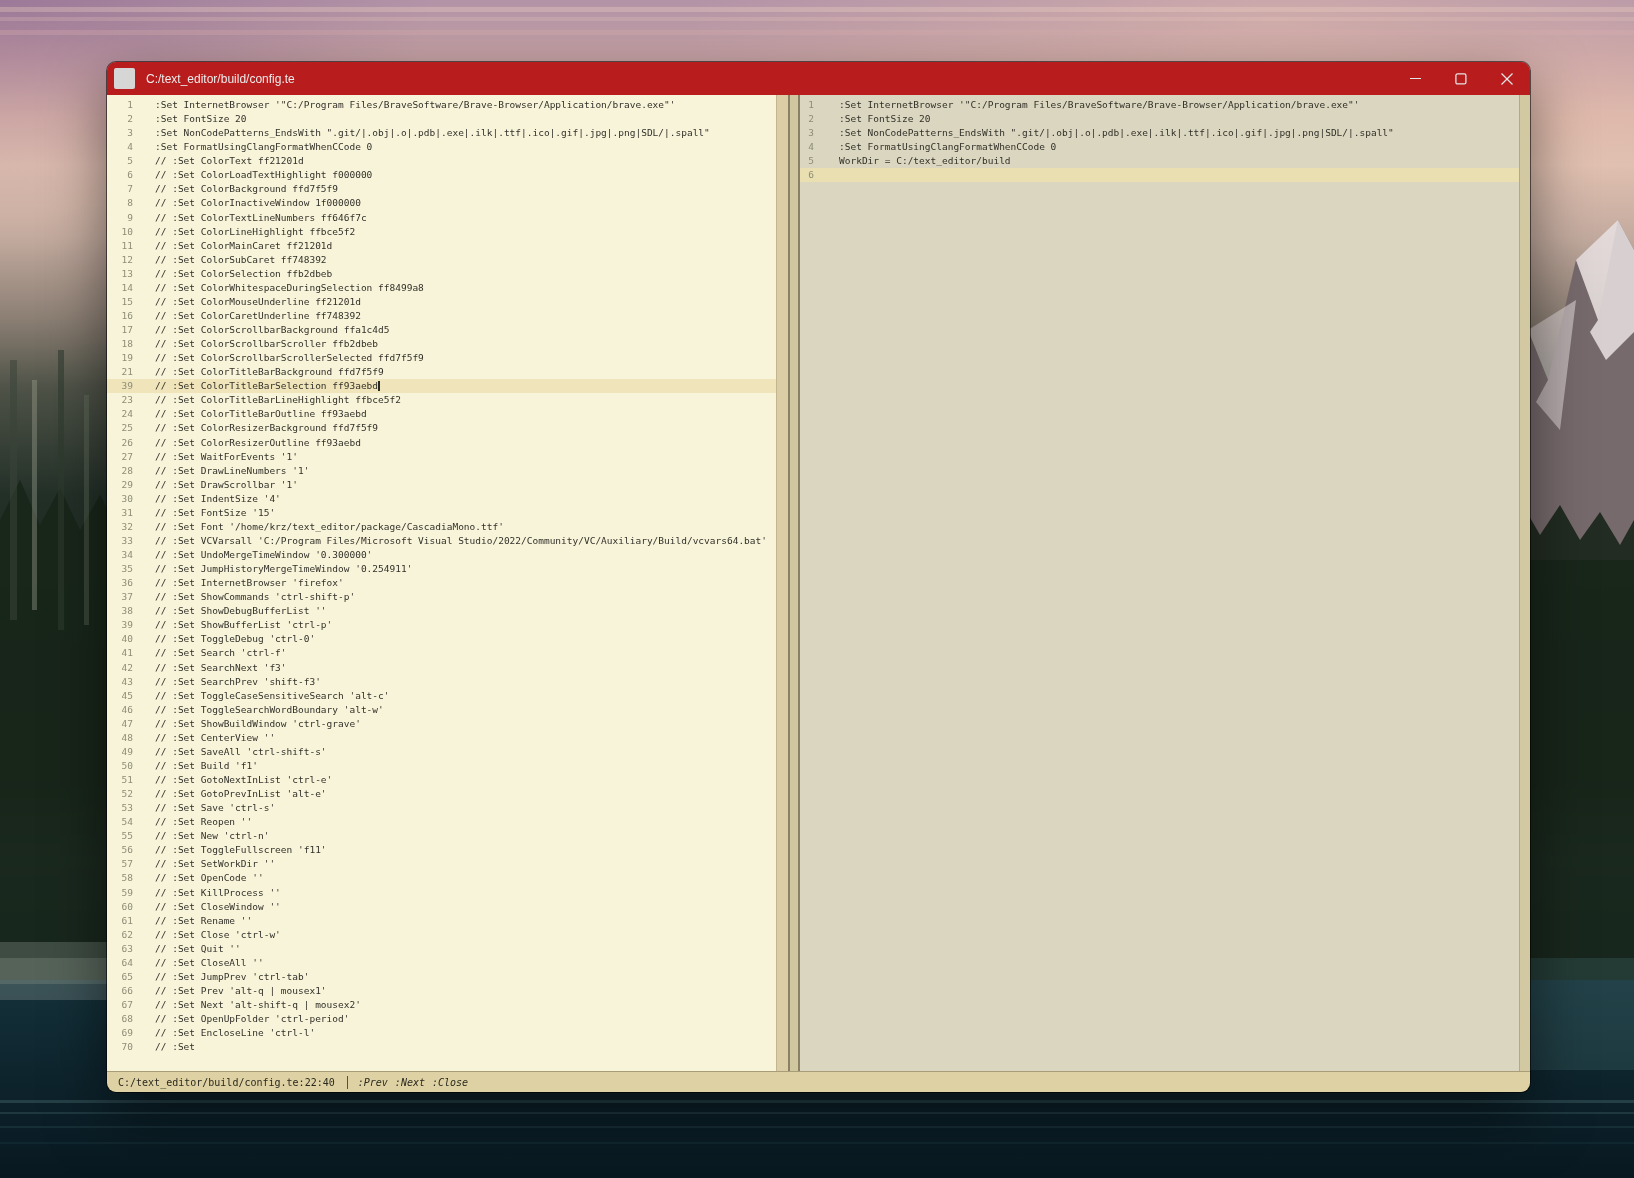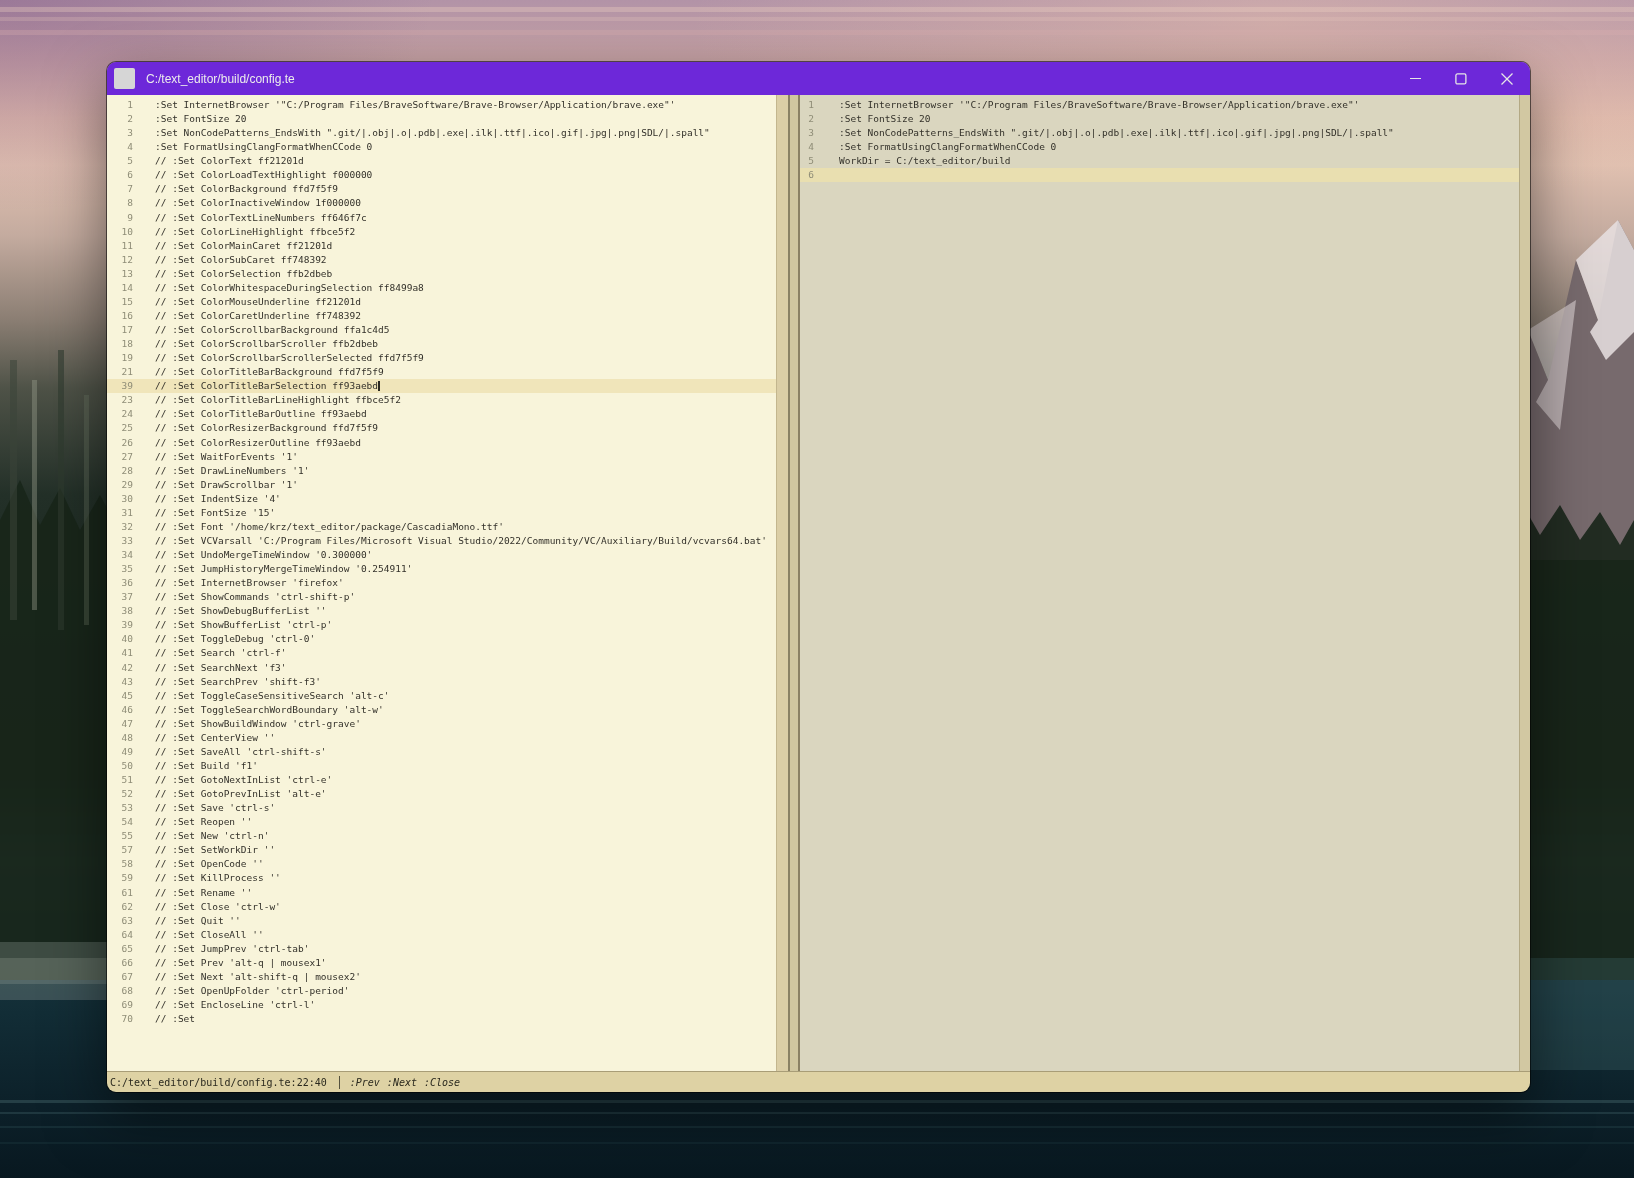--- a/index.html
+++ b/index.html
@@ -15,21 +15,21 @@
         #c4ab9f 20%, #8c7f74 27%, #4e5247 33%,
         #233028 42%, #1a271f 55%, #16231c 66%,
         #2c464a 73%, #1b3a42 78%, #122d36 86%, #0c2029 94%, #081820 100%);}
   .desktop svg{position:absolute;inset:0;pointer-events:none;}
 
   
   .window{position:absolute;left:107px;top:62px;width:1423px;height:1030px;
     border-radius:9px;overflow:hidden;
     box-shadow:0 0 0 1px rgba(0,0,0,.55), 0 22px 60px rgba(0,0,0,.5);}
 
-  .titlebar{position:absolute;left:0;top:0;right:0;height:33px;background:#6d28d9;
+  .titlebar{position:absolute;left:0;top:0;right:0;height:33px;background:#b91c1c;
     display:flex;align-items:center;
     font-family:"Liberation Sans",sans-serif;font-size:12px;color:#ececec;}
   .app-icon{width:21px;height:21px;background:#d6d6d6;border-radius:2px;
     margin:0 11px 0 7px;flex-shrink:0;}
   .title-text{white-space:nowrap;}
   .controls{margin-left:auto;display:flex;height:33px;}
   .ctrl-btn{width:46px;height:33px;display:flex;align-items:center;justify-content:center;}
 
   .content{position:absolute;left:0;top:33px;right:0;bottom:21px;display:flex;}
 
@@ -50,21 +50,21 @@
   .pane-right .row.hl{background:#e9dfb0;}
   .ln{width:26px;flex-shrink:0;text-align:right;color:#8f8d77;}
   .tx{padding-left:22px;}
   .pane-right .ln{width:14px;}
   .pane-right .tx{padding-left:25px;}
   .caret{display:inline-block;width:2px;height:10px;background:#2a2922;
     vertical-align:middle;margin-left:0px;transform:translateY(2px);}
 
   .statusbar{position:absolute;left:0;right:0;bottom:0;height:21px;background:#ded2a4;
     border-top:1px solid #a89d77;box-sizing:border-box;display:flex;align-items:center;
-    font-size:10px;color:#2a291e;padding-left:3px;}
+    font-size:10px;color:#2a291e;padding-left:11px;}
   .sb-sep{width:1px;height:13px;background:#55523f;margin:0 10px 0 12px;}
   .sb-act{margin-right:7px;font-style:italic;}
 </style>
 </head>
 <body>
 
 <div class="desktop">
   <svg width="1634" height="1178" viewBox="0 0 1634 1178">
 
     <rect x="0" y="7" width="1634" height="5" fill="#eccdbf" opacity="0.35"></rect>
@@ -169,23 +169,25 @@
           <div class="row"><span class="ln">46</span><span class="tx">// :Set ToggleSearchWordBoundary 'alt-w'</span></div>
           <div class="row"><span class="ln">47</span><span class="tx">// :Set ShowBuildWindow 'ctrl-grave'</span></div>
           <div class="row"><span class="ln">48</span><span class="tx">// :Set CenterView ''</span></div>
           <div class="row"><span class="ln">49</span><span class="tx">// :Set SaveAll 'ctrl-shift-s'</span></div>
           <div class="row"><span class="ln">50</span><span class="tx">// :Set Build 'f1'</span></div>
           <div class="row"><span class="ln">51</span><span class="tx">// :Set GotoNextInList 'ctrl-e'</span></div>
           <div class="row"><span class="ln">52</span><span class="tx">// :Set GotoPrevInList 'alt-e'</span></div>
           <div class="row"><span class="ln">53</span><span class="tx">// :Set Save 'ctrl-s'</span></div>
           <div class="row"><span class="ln">54</span><span class="tx">// :Set Reopen ''</span></div>
           <div class="row"><span class="ln">55</span><span class="tx">// :Set New 'ctrl-n'</span></div>
+          <div class="row"><span class="ln">56</span><span class="tx">// :Set ToggleFullscreen 'f11'</span></div>
           <div class="row"><span class="ln">57</span><span class="tx">// :Set SetWorkDir ''</span></div>
           <div class="row"><span class="ln">58</span><span class="tx">// :Set OpenCode ''</span></div>
           <div class="row"><span class="ln">59</span><span class="tx">// :Set KillProcess ''</span></div>
+          <div class="row"><span class="ln">60</span><span class="tx">// :Set CloseWindow ''</span></div>
           <div class="row"><span class="ln">61</span><span class="tx">// :Set Rename ''</span></div>
           <div class="row"><span class="ln">62</span><span class="tx">// :Set Close 'ctrl-w'</span></div>
           <div class="row"><span class="ln">63</span><span class="tx">// :Set Quit ''</span></div>
           <div class="row"><span class="ln">64</span><span class="tx">// :Set CloseAll ''</span></div>
           <div class="row"><span class="ln">65</span><span class="tx">// :Set JumpPrev 'ctrl-tab'</span></div>
           <div class="row"><span class="ln">66</span><span class="tx">// :Set Prev 'alt-q | mousex1'</span></div>
           <div class="row"><span class="ln">67</span><span class="tx">// :Set Next 'alt-shift-q | mousex2'</span></div>
           <div class="row"><span class="ln">68</span><span class="tx">// :Set OpenUpFolder 'ctrl-period'</span></div>
           <div class="row"><span class="ln">69</span><span class="tx">// :Set EncloseLine 'ctrl-l'</span></div>
           <div class="row"><span class="ln">70</span><span class="tx">// :Set</span></div>

